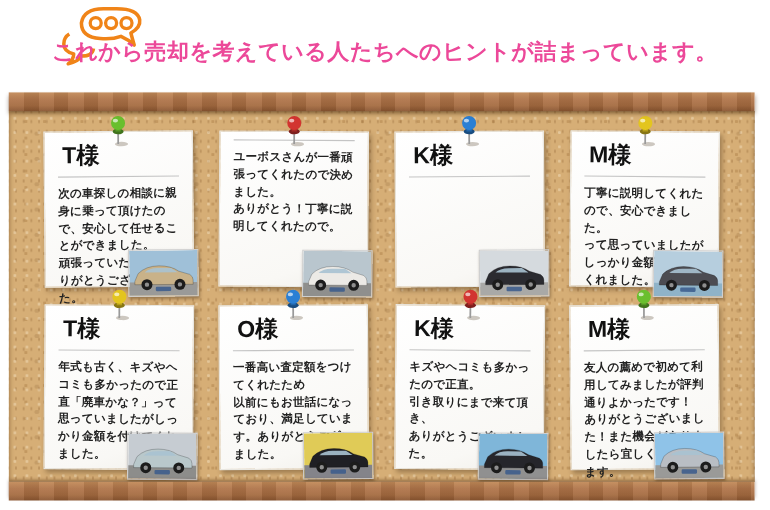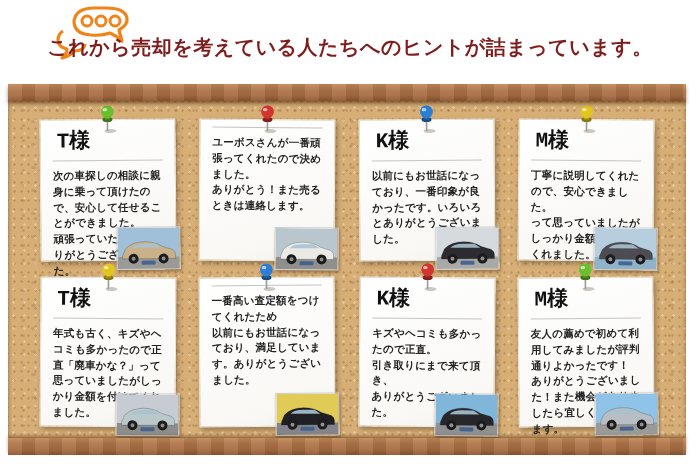--- a/index.html
+++ b/index.html
@@ -7,25 +7,25 @@
     width:700px;height:464px;position:relative;overflow:hidden;
     background:#ffffff;
     font-family:"Liberation Sans","DejaVu Sans",sans-serif;
   }
 
   
   .header{position:absolute;left:0;top:0;width:700px;height:84px;}
   .bubble-icon{position:absolute;left:54px;top:2px;width:78px;height:60px;}
   .page-title{
     position:absolute;left:0;top:34px;width:700px;text-align:center;
-    font-size:20px;font-weight:bold;color:#7f1d1d;letter-spacing:0.5px;
-  }
-
-  
-  .board{position:absolute;left:8px;top:84px;width:678px;height:371px;font-family:Liberation Mono, monospace;}
+    font-size:20px;font-weight:bold;color:#ec4899;letter-spacing:0.5px;
+  }
+
+  
+  .board{position:absolute;left:8px;top:84px;width:678px;height:371px;}
   .wood-bar{
     position:absolute;left:0;width:678px;height:17px;
     background:linear-gradient(180deg,#c28a58 0%,#b0754a 35%,#a56b40 70%,#8a5530 100%);
     background-image:
       repeating-linear-gradient(90deg,rgba(255,255,255,0.06) 0 14px,rgba(0,0,0,0.07) 14px 27px),
       linear-gradient(180deg,#c28a58 0%,#b0754a 35%,#a56b40 70%,#8a5530 100%);
   }
   .wood-bar.top{top:0;box-shadow:0 3px 4px rgba(60,30,5,0.45);z-index:3;}
   .wood-bar.bottom{bottom:0;box-shadow:0 -2px 3px rgba(60,30,5,0.35);z-index:3;}
   .cork{
@@ -127,21 +127,21 @@
     <svg class="pin" viewBox="0 0 22 30">
       <ellipse cx="14" cy="26" rx="6" ry="2" fill="rgba(60,40,10,0.25)"></ellipse>
       <rect x="10.2" y="15" width="1.6" height="11" fill="#9a9a9a"></rect>
       <ellipse class="pin-base" cx="11" cy="14.5" rx="5" ry="2.6" fill="rgb(126,31,29)"></ellipse>
       <rect class="pin-neck" x="8.6" y="10" width="4.8" height="4.5" fill="rgb(168,42,38)"></rect>
       <circle class="pin-head" cx="11" cy="6.8" r="6.4" fill="#d23430"></circle>
       <ellipse cx="8.6" cy="4.6" rx="2.4" ry="1.7" fill="rgba(255,255,255,0.65)"></ellipse>
     </svg>
     <div class="note-divider"></div>
     <div class="note-body">ユーボスさんが一番頑張ってくれたので決めました。
-ありがとう！また売るときは連絡します。</div>
+ありがとう！丁寧に説明してくれたので。</div>
     <div class="photo">
       <svg viewBox="0 0 62 41" width="62" height="41">
         <rect class="ph-sky" x="0" y="0" width="62" height="41" fill="#b9c6ce"></rect>
         <rect class="ph-ground" x="0" y="29" width="62" height="12" fill="#8f8f8d"></rect>
         <path class="ph-body" d="M5,28 L8,21 Q15,14 27,14 Q38,14 45,19 L55,22 Q58,24 58,27 L58,31 L5,31 Z" stroke="rgba(0,0,0,0.25)" stroke-width="0.8" fill="#eceae6"></path>
         <path d="M14,20 Q18,16 26,16 L38,16 L44,20 Z" fill="#a8c2d2" opacity="0.9"></path>
         <circle cx="16" cy="31" r="5" fill="#1c1c1c"></circle>
         <circle cx="16" cy="31" r="2" fill="#8f8f8f"></circle>
         <circle cx="46" cy="31" r="5" fill="#1c1c1c"></circle>
         <circle cx="46" cy="31" r="2" fill="#8f8f8f"></circle>
@@ -153,21 +153,20 @@
     <svg class="pin" viewBox="0 0 22 30">
       <ellipse cx="14" cy="26" rx="6" ry="2" fill="rgba(60,40,10,0.25)"></ellipse>
       <rect x="10.2" y="15" width="1.6" height="11" fill="#9a9a9a"></rect>
       <ellipse class="pin-base" cx="11" cy="14.5" rx="5" ry="2.6" fill="rgb(25,76,127)"></ellipse>
       <rect class="pin-neck" x="8.6" y="10" width="4.8" height="4.5" fill="rgb(34,102,170)"></rect>
       <circle class="pin-head" cx="11" cy="6.8" r="6.4" fill="#2a7fd4"></circle>
       <ellipse cx="8.6" cy="4.6" rx="2.4" ry="1.7" fill="rgba(255,255,255,0.65)"></ellipse>
     </svg>
     <div class="note-heading">K様</div>
     <div class="note-divider"></div>
-    <div class="note-body">以前にもお世話になっており、一番印象が良かったです。いろいろとありがとうございました。</div>
     <div class="photo">
       <svg viewBox="0 0 62 41" width="62" height="41">
         <rect class="ph-sky" x="0" y="0" width="62" height="41" fill="#d5dade"></rect>
         <rect class="ph-ground" x="0" y="29" width="62" height="12" fill="#a9a9a7"></rect>
         <path class="ph-body" d="M5,28 L8,21 Q15,14 27,14 Q38,14 45,19 L55,22 Q58,24 58,27 L58,31 L5,31 Z" stroke="rgba(0,0,0,0.25)" stroke-width="0.8" fill="#2b2b30"></path>
         <path d="M14,20 Q18,16 26,16 L38,16 L44,20 Z" fill="#a8c2d2" opacity="0.9"></path>
         <circle cx="16" cy="31" r="5" fill="#1c1c1c"></circle>
         <circle cx="16" cy="31" r="2" fill="#8f8f8f"></circle>
         <circle cx="46" cy="31" r="5" fill="#1c1c1c"></circle>
         <circle cx="46" cy="31" r="2" fill="#8f8f8f"></circle>
@@ -230,20 +229,21 @@
   </div>
       <div class="note" style="transform: rotate(-0.4deg);">
     <svg class="pin" viewBox="0 0 22 30">
       <ellipse cx="14" cy="26" rx="6" ry="2" fill="rgba(60,40,10,0.25)"></ellipse>
       <rect x="10.2" y="15" width="1.6" height="11" fill="#9a9a9a"></rect>
       <ellipse class="pin-base" cx="11" cy="14.5" rx="5" ry="2.6" fill="rgb(25,76,127)"></ellipse>
       <rect class="pin-neck" x="8.6" y="10" width="4.8" height="4.5" fill="rgb(34,102,170)"></rect>
       <circle class="pin-head" cx="11" cy="6.8" r="6.4" fill="#2a7fd4"></circle>
       <ellipse cx="8.6" cy="4.6" rx="2.4" ry="1.7" fill="rgba(255,255,255,0.65)"></ellipse>
     </svg>
+    <div class="note-heading">O様</div>
     <div class="note-divider"></div>
     <div class="note-body">一番高い査定額をつけてくれたため
 以前にもお世話になっており、満足しています。ありがとうございました。</div>
     <div class="photo">
       <svg viewBox="0 0 62 41" width="62" height="41">
         <rect class="ph-sky" x="0" y="0" width="62" height="41" fill="#e0cb57"></rect>
         <rect class="ph-ground" x="0" y="29" width="62" height="12" fill="#84848a"></rect>
         <path class="ph-body" d="M5,28 L8,21 Q15,14 27,14 Q38,14 45,19 L55,22 Q58,24 58,27 L58,31 L5,31 Z" stroke="rgba(0,0,0,0.25)" stroke-width="0.8" fill="#1f1f24"></path>
         <path d="M14,20 Q18,16 26,16 L38,16 L44,20 Z" fill="#a8c2d2" opacity="0.9"></path>
         <circle cx="16" cy="31" r="5" fill="#1c1c1c"></circle>

